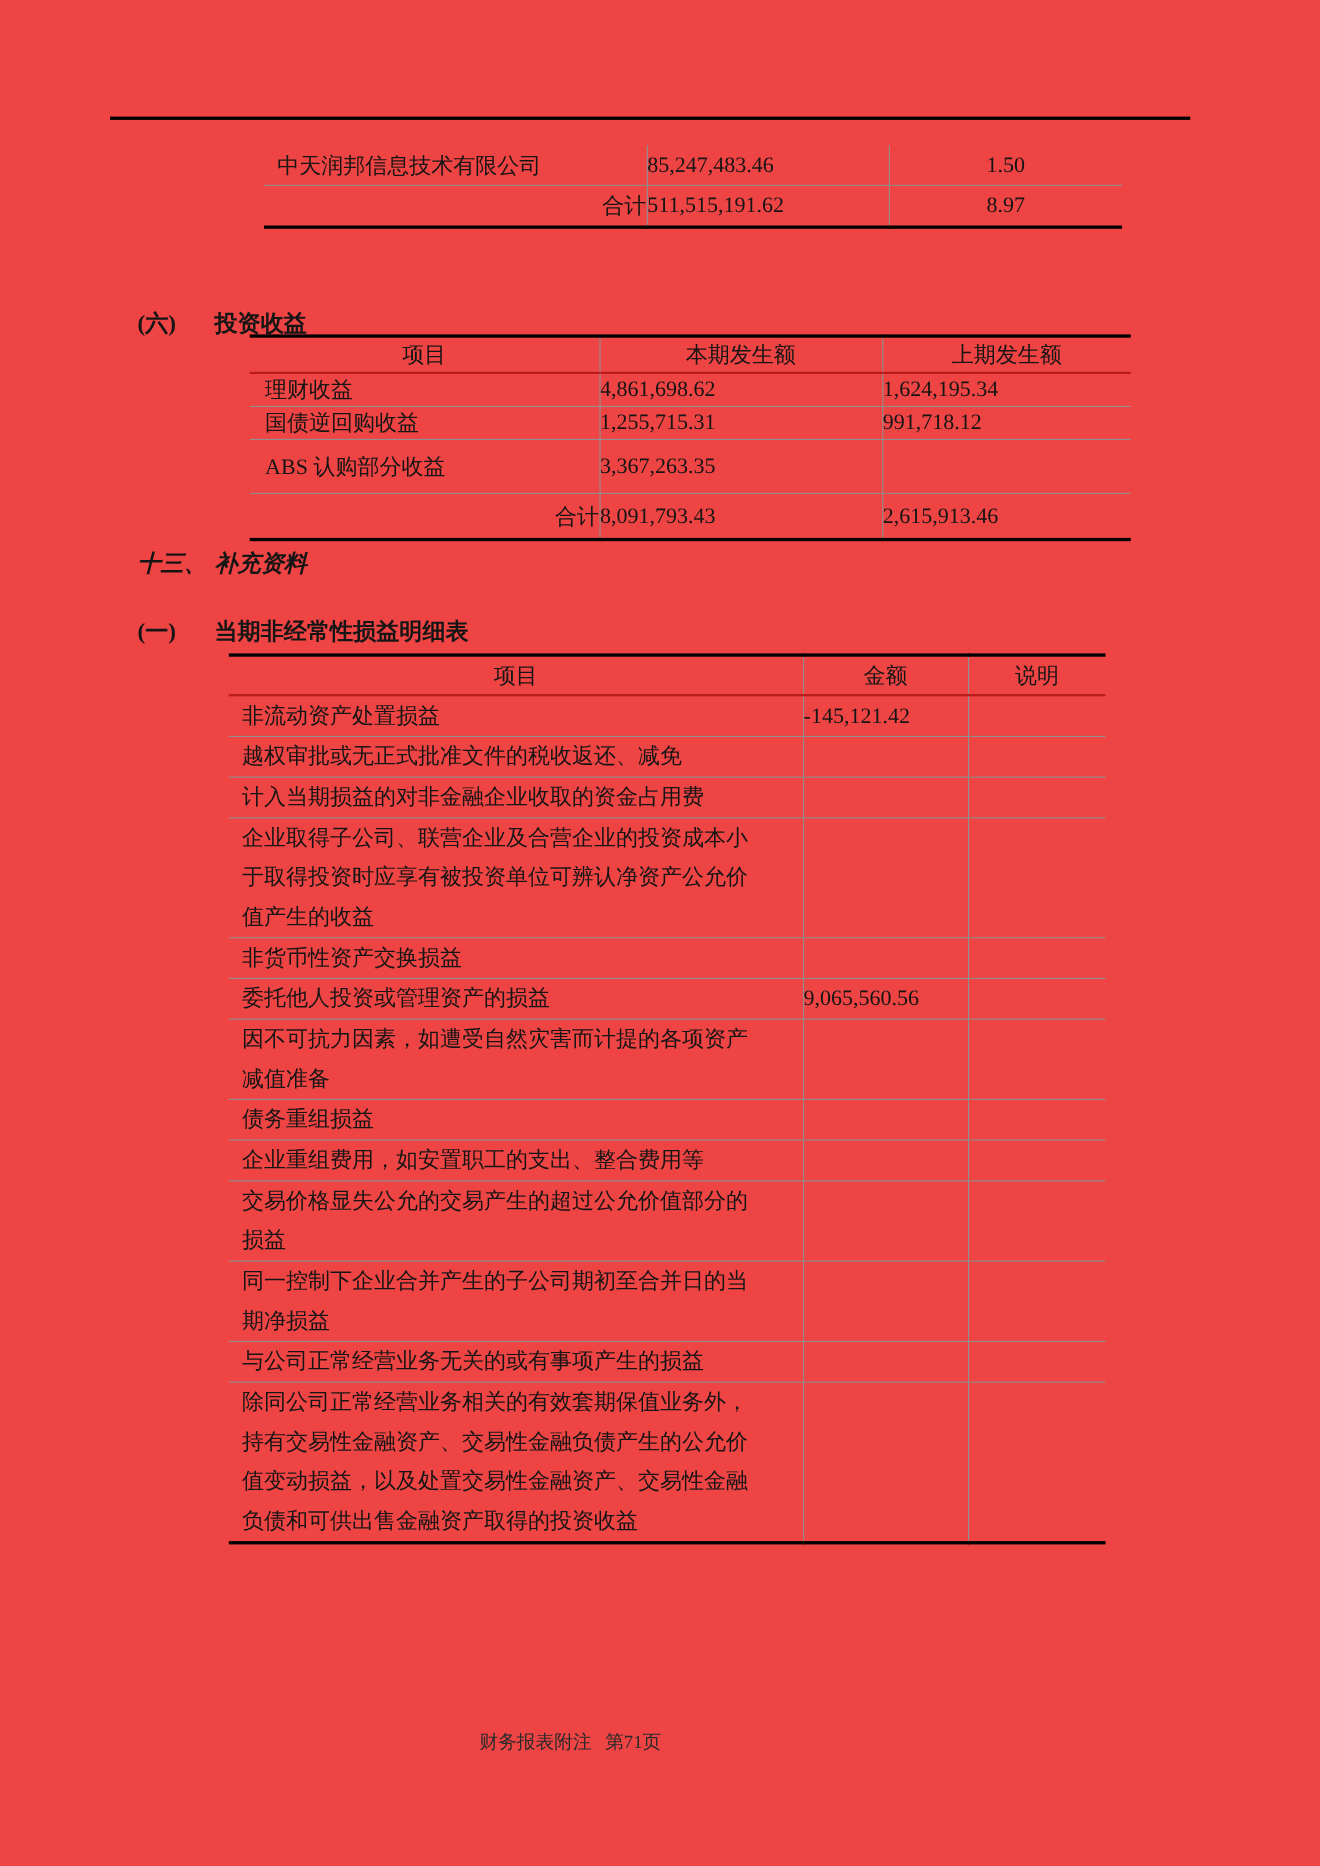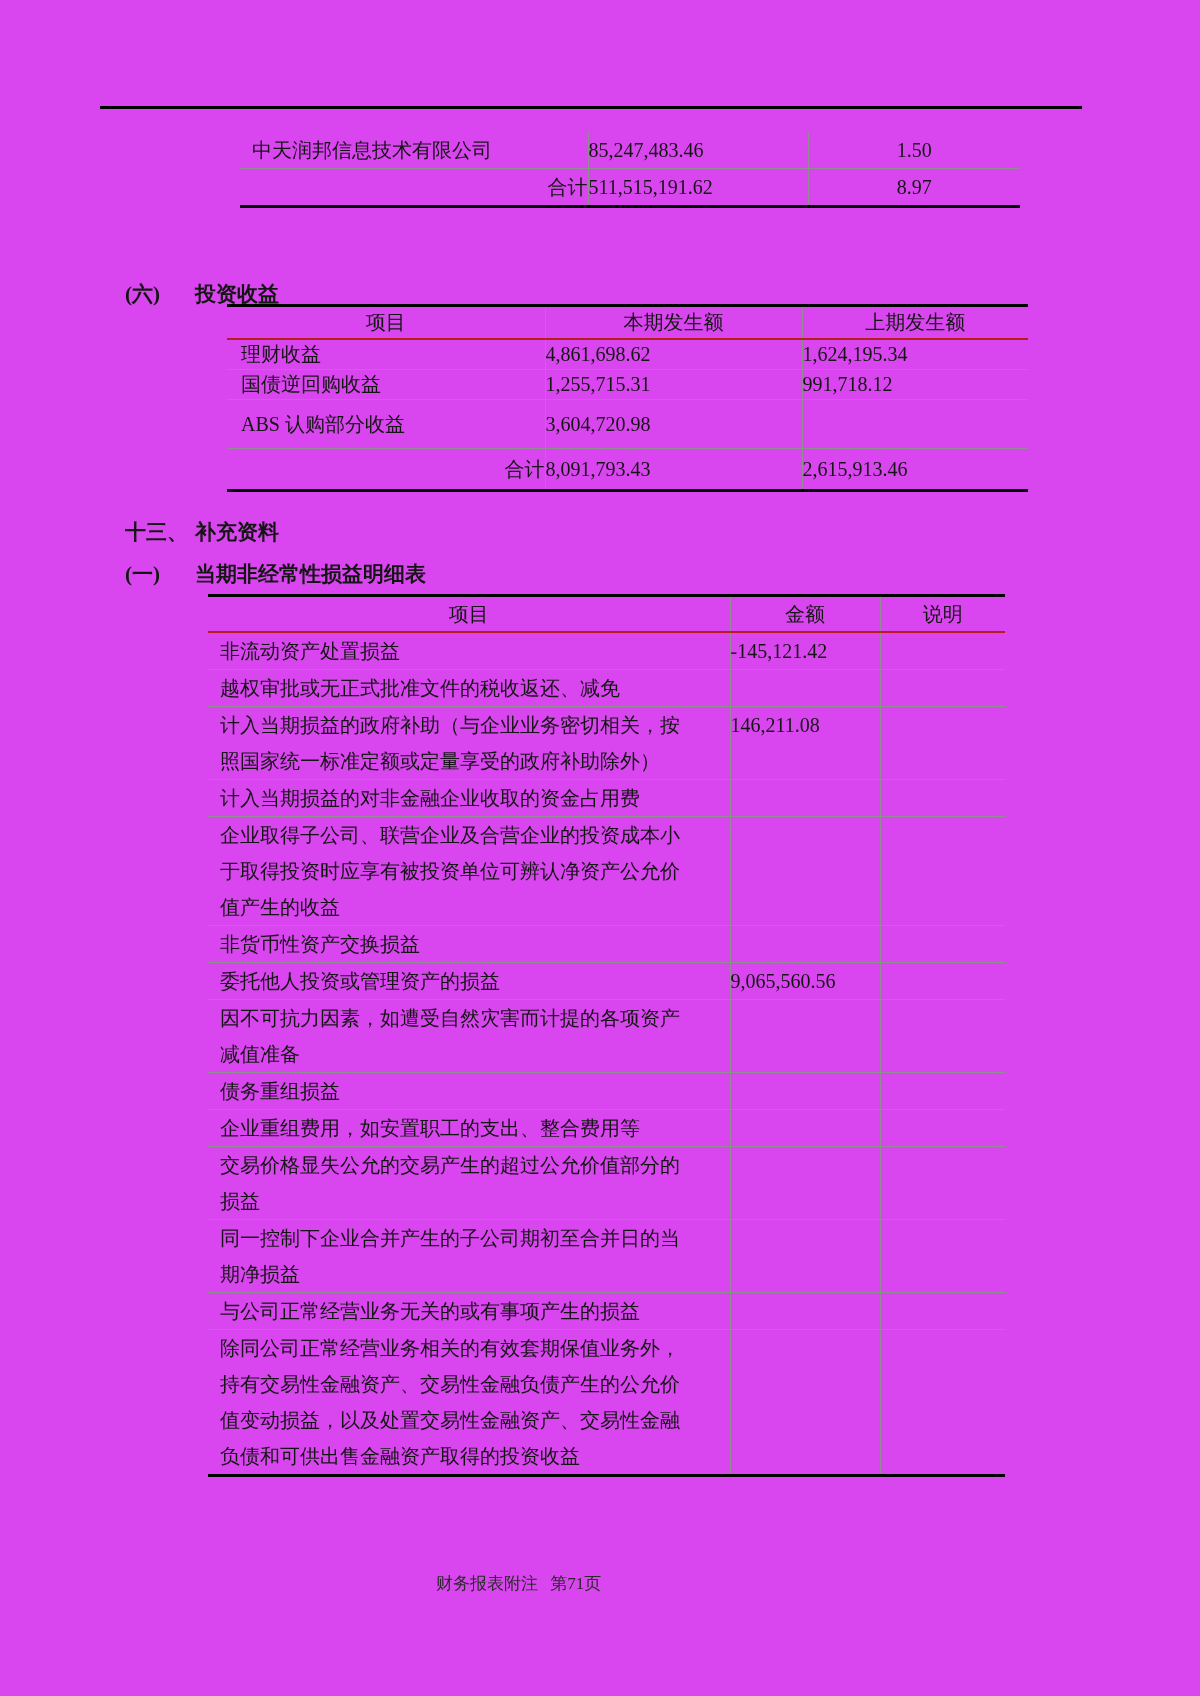--- a/index.html
+++ b/index.html
@@ -4,21 +4,21 @@
 <style>
   html, body {
     margin: 0;
     padding: 0;
     background: #e8e8e8;
   }
   .page {
     position: relative;
     width: 1200px;
     height: 1696px;
-    background: #d946ef;
+    background: #ef4444;
     font-family: "Liberation Serif", "DejaVu Serif", serif;
     color: #151515;
     overflow: hidden;
   }
   .header-rule {
     position: absolute;
     top: 106px;
     left: 100px;
     width: 982px;
     height: 3px;
@@ -72,21 +72,21 @@
     font-size: 21px;
     font-weight: bold;
     white-space: nowrap;
   }
   .sec-heading .sec-no {
     display: inline-block;
     width: 70px;
     font-weight: bold;
   }
   #h-sec6  { top: 280px; }
-  #h-sec13 { top: 518px; }
+  #h-sec13 { top: 498px; font-style: italic; }
   #h-sub1  { top: 560px; }
 
   
   #inv-table {
     top: 304px;
     left: 227px;
     width: 801px;
     border-top: 3px solid #000;
     border-bottom: 3px solid #000;
   }
@@ -182,21 +182,21 @@
           <td class="al-right">4,861,698.62</td>
           <td class="al-right">1,624,195.34</td>
         </tr>
         <tr>
           <td class="al-left">国债逆回购收益</td>
           <td class="al-right">1,255,715.31</td>
           <td class="al-right">991,718.12</td>
         </tr>
         <tr class="tall">
           <td class="al-left">ABS 认购部分收益</td>
-          <td class="al-right">3,604,720.98</td>
+          <td class="al-right">3,367,263.35</td>
           <td class="al-right"></td>
         </tr>
         <tr class="total">
           <td class="al-left">合计</td>
           <td class="al-right">8,091,793.43</td>
           <td class="al-right">2,615,913.46</td>
         </tr>
       </tbody>
   </table>
 
@@ -226,25 +226,20 @@
           <td class="al-left">非流动资产处置损益</td>
           <td class="al-right">-145,121.42</td>
           <td class="al-center"></td>
         </tr>
         <tr>
           <td class="al-left">越权审批或无正式批准文件的税收返还、减免</td>
           <td class="al-right"></td>
           <td class="al-center"></td>
         </tr>
         <tr>
-          <td class="al-left">计入当期损益的政府补助（与企业业务密切相关，按照国家统一标准定额或定量享受的政府补助除外）</td>
-          <td class="al-right">146,211.08</td>
-          <td class="al-center"></td>
-        </tr>
-        <tr>
           <td class="al-left">计入当期损益的对非金融企业收取的资金占用费</td>
           <td class="al-right"></td>
           <td class="al-center"></td>
         </tr>
         <tr>
           <td class="al-left">企业取得子公司、联营企业及合营企业的投资成本小于取得投资时应享有被投资单位可辨认净资产公允价值产生的收益</td>
           <td class="al-right"></td>
           <td class="al-center"></td>
         </tr>
         <tr>

